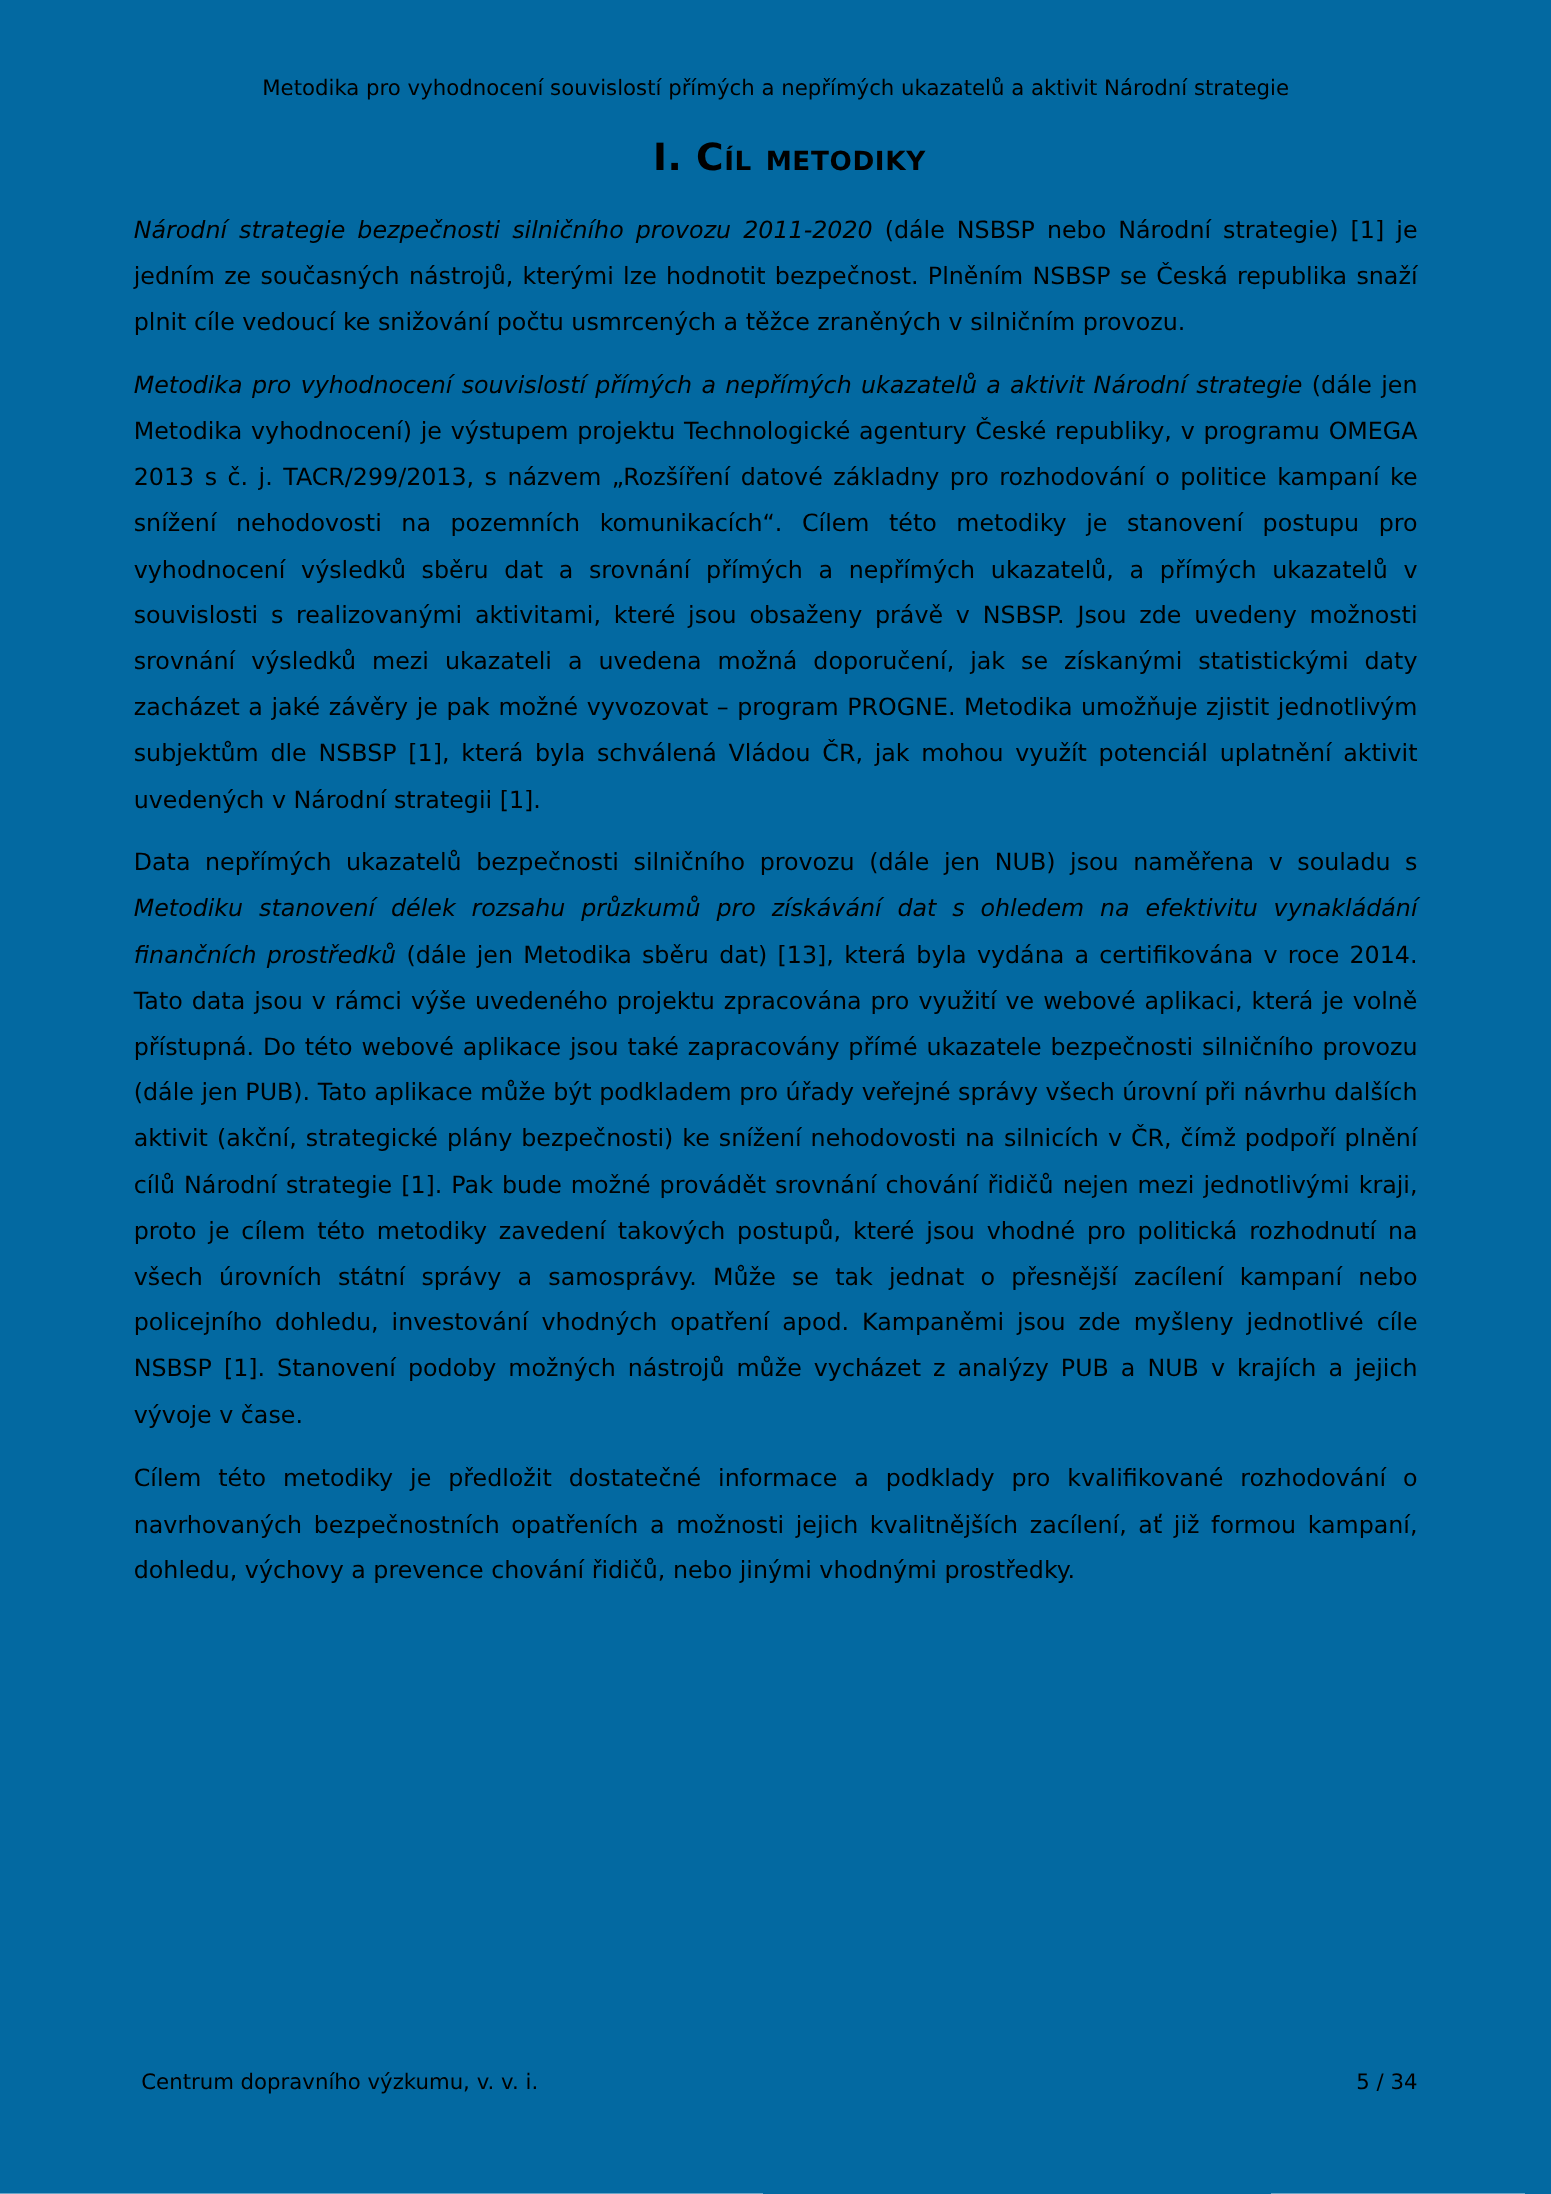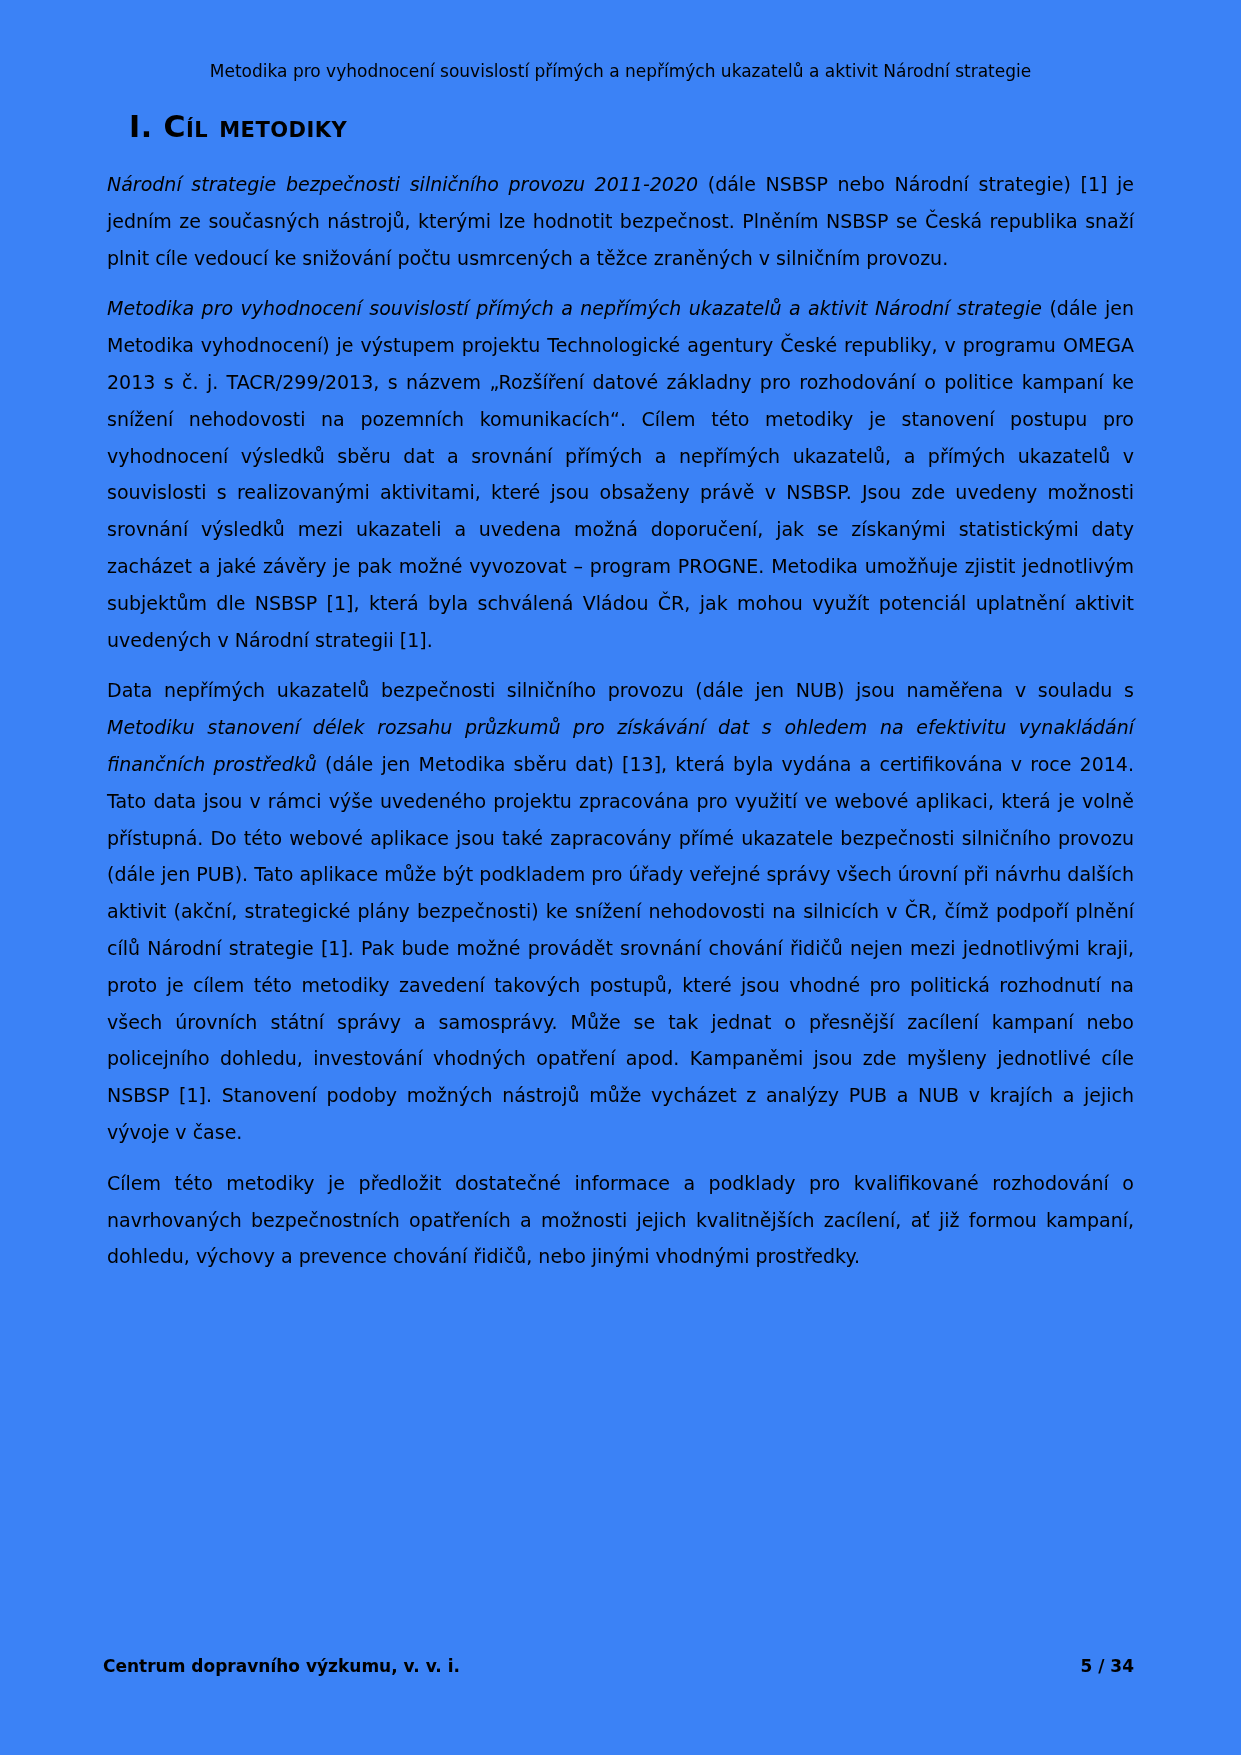--- a/index.html
+++ b/index.html
@@ -4,62 +4,62 @@
 <style>
   html, body {
     margin: 0;
     padding: 0;
     background: #ffffff;
   }
   .page {
     position: relative;
     width: 1241px;
     height: 1755px;
-    background: #3b82f6;
+    background: #0369a1;
     color: #000000;
     font-family: "DejaVu Sans", "Liberation Sans", sans-serif;
     overflow: hidden;
   }
   .running-title {
     padding-top: 60px;
     text-align: center;
     font-size: 17px;
     line-height: 22px;
   }
   .section-heading {
     margin: 26px 107px 0 129px;
     font-size: 30px;
     font-weight: bold;
     font-variant: small-caps;
     letter-spacing: 0.5px;
     line-height: 38px;
+    text-align: center;
   }
   .document-body {
     margin: 20px 107px 0 107px;
   }
   .body-paragraph {
     margin: 0 0 14px 0;
     font-size: 19px;
     line-height: 36.8px;
     text-align: justify;
     text-justify: inter-word;
   }
   .body-paragraph em {
     font-style: italic;
   }
   .page-footer {
     position: absolute;
-    left: 103px;
+    left: 113px;
     right: 107px;
     bottom: 78px;
     display: flex;
     justify-content: space-between;
     font-size: 17px;
     line-height: 22px;
-    font-weight: bold;
   }
 </style>
 </head>
 <body>
 
 <div class="page">
 
   <div class="running-title">Metodika pro vyhodnocení souvislostí přímých a nepřímých ukazatelů a aktivit Národní strategie</div>
 
   <h1 class="section-heading">I. Cíl metodiky</h1>

